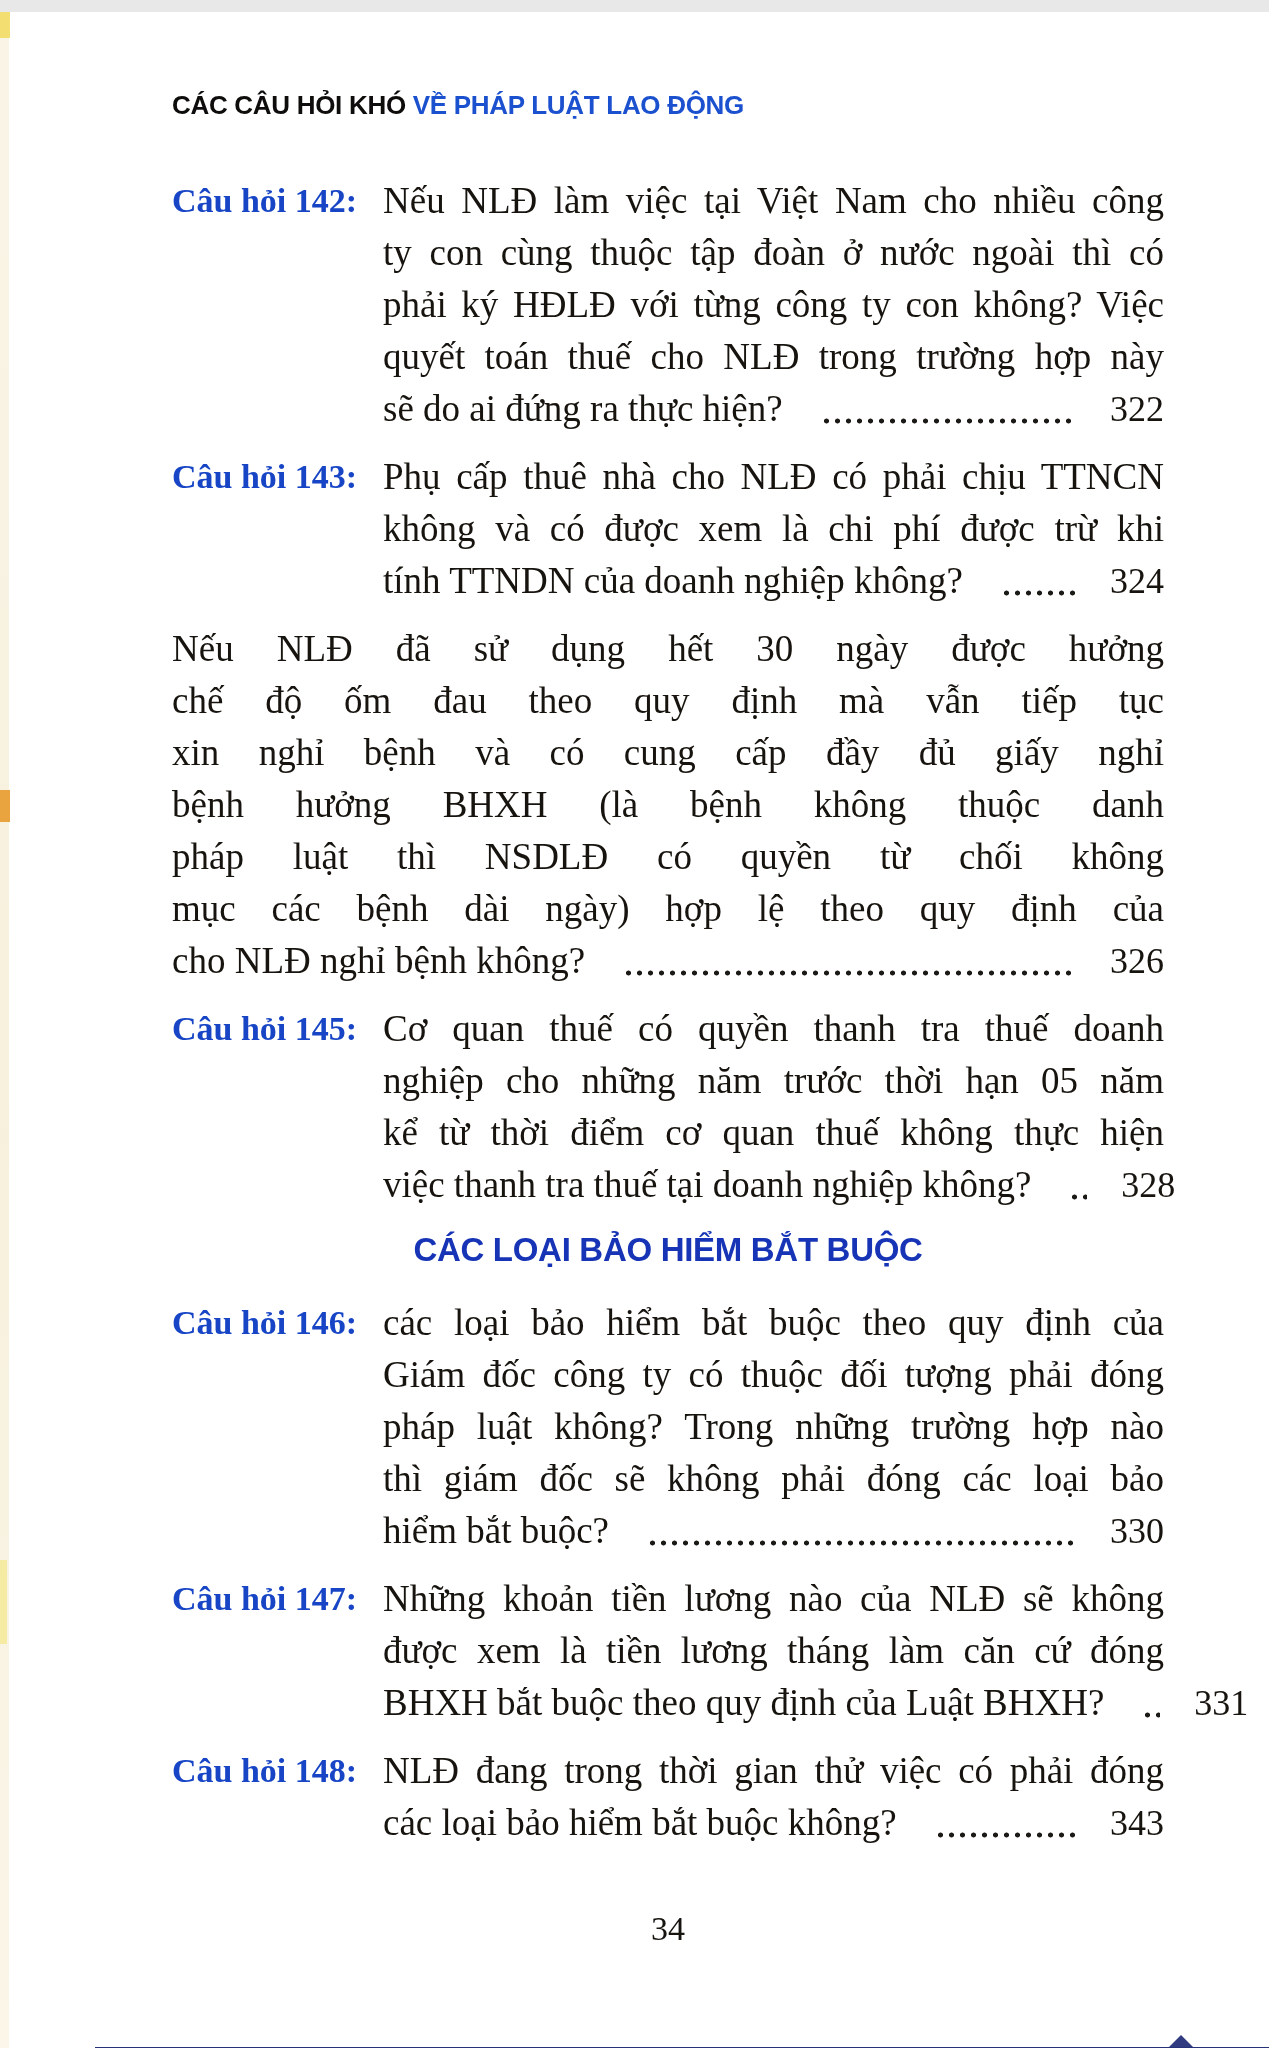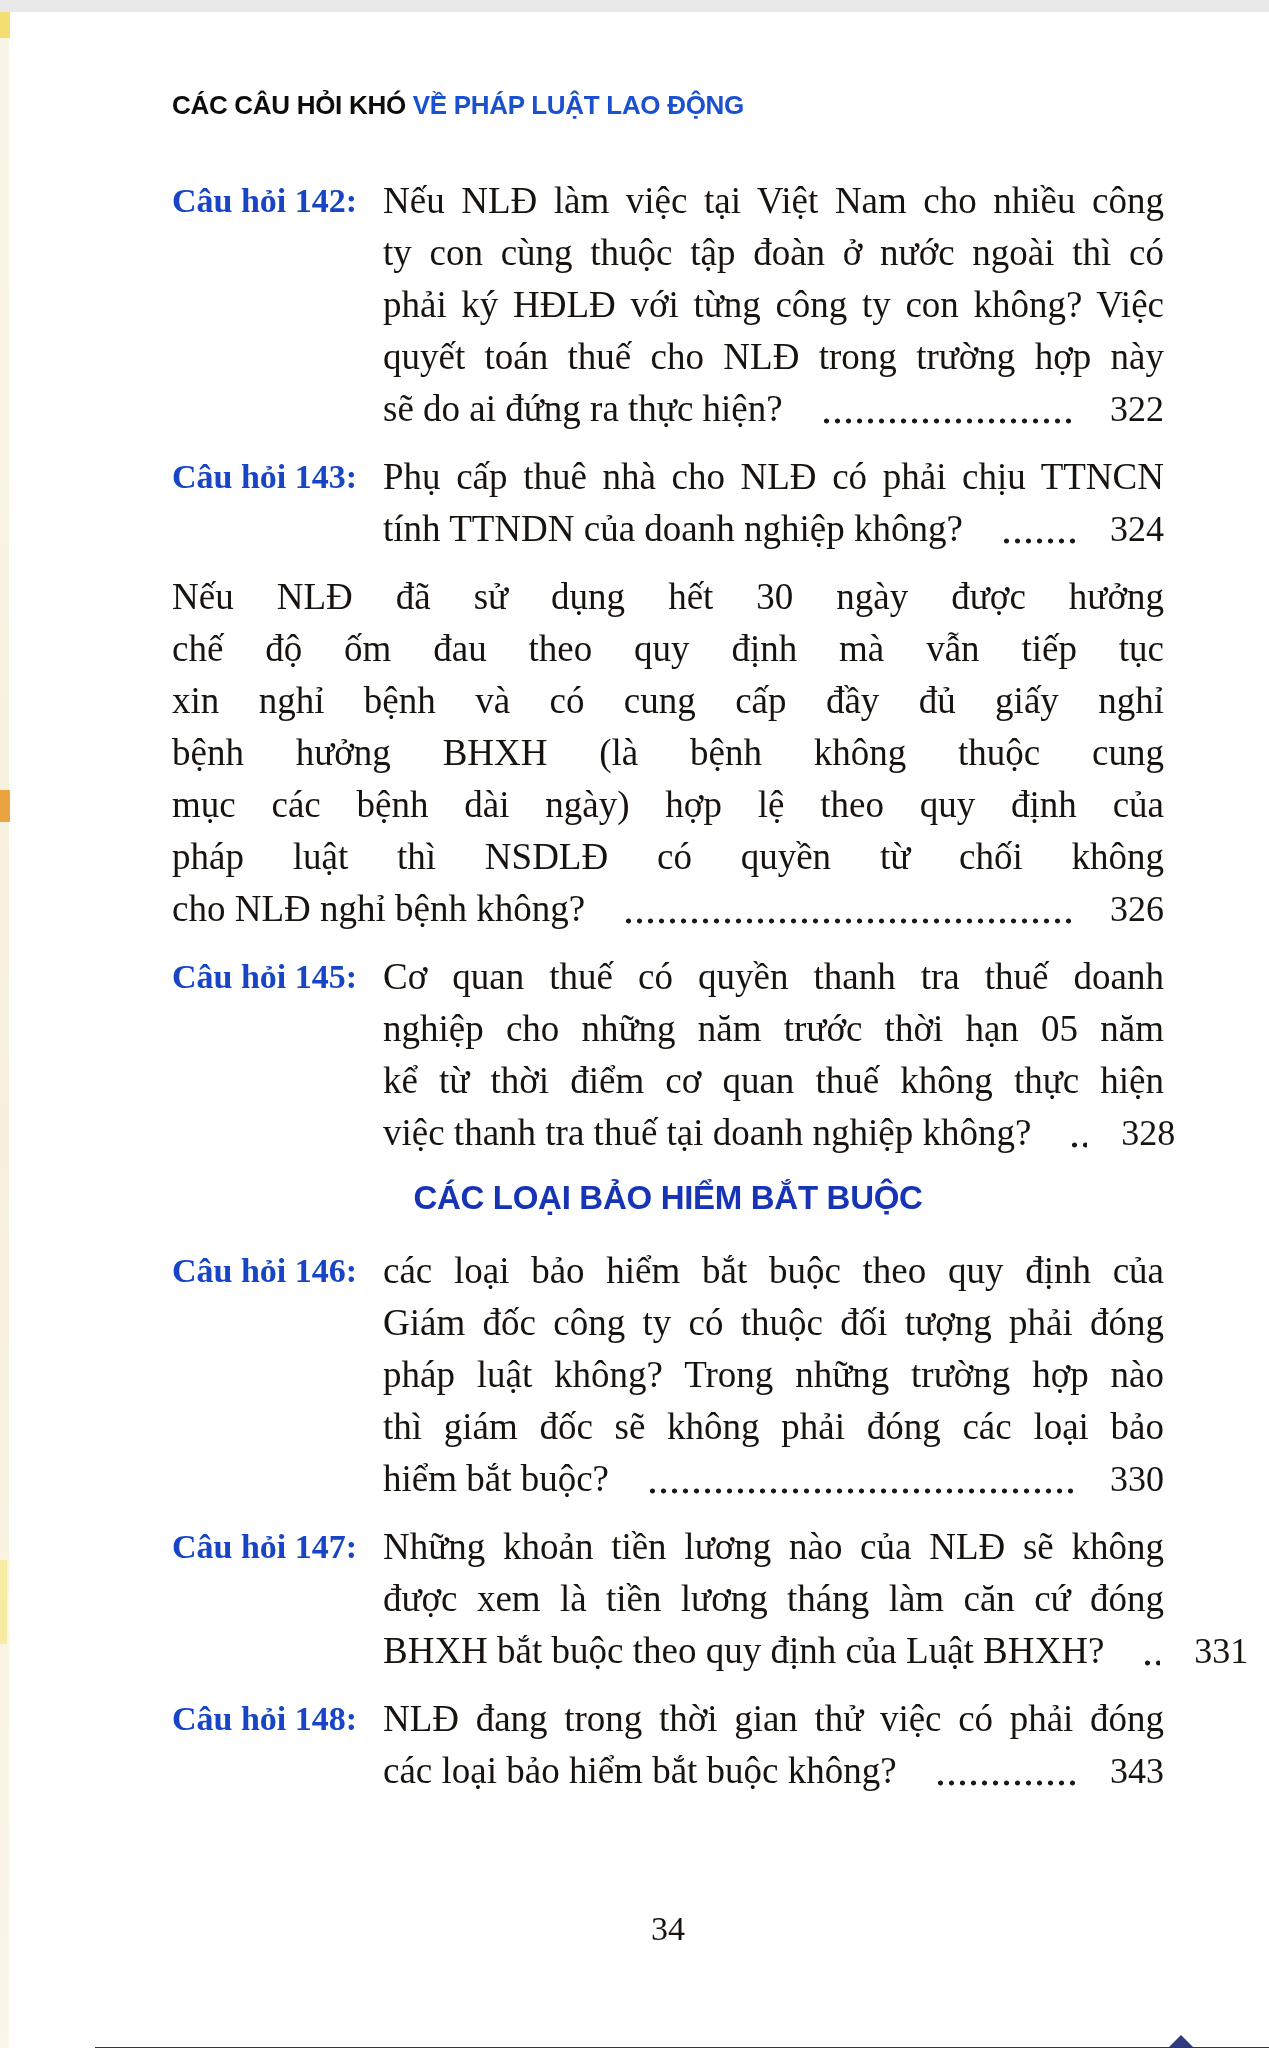--- a/index.html
+++ b/index.html
@@ -82,35 +82,36 @@
               <span class="lastext">sẽ do ai đứng ra thực hiện?</span>
               <span class="leader"></span>
               <span class="pageno">322</span>
             </div>
           </div>
         </div>
         <div class="entry">
           <div class="label">Câu hỏi 143:</div>
           <div class="body">
             <div class="line just">Phụ cấp thuê nhà cho NLĐ có phải chịu TTNCN</div>
+            <div class="line just">không và có được xem là chi phí được trừ khi</div>
             <div class="line last">
               <span class="lastext">tính TTNDN của doanh nghiệp không?</span>
               <span class="leader"></span>
               <span class="pageno">324</span>
             </div>
           </div>
         </div>
         <div class="entry">
           <div class="body">
             <div class="line just">Nếu NLĐ đã sử dụng hết 30 ngày được hưởng</div>
             <div class="line just">chế độ ốm đau theo quy định mà vẫn tiếp tục</div>
             <div class="line just">xin nghỉ bệnh và có cung cấp đầy đủ giấy nghỉ</div>
-            <div class="line just">bệnh hưởng BHXH (là bệnh không thuộc cung</div>
+            <div class="line just">bệnh hưởng BHXH (là bệnh không thuộc danh</div>
+            <div class="line just">pháp luật thì NSDLĐ có quyền từ chối không</div>
             <div class="line just">mục các bệnh dài ngày) hợp lệ theo quy định của</div>
-            <div class="line just">pháp luật thì NSDLĐ có quyền từ chối không</div>
             <div class="line last">
               <span class="lastext">cho NLĐ nghỉ bệnh không?</span>
               <span class="leader"></span>
               <span class="pageno">326</span>
             </div>
           </div>
         </div>
         <div class="entry">
           <div class="label">Câu hỏi 145:</div>
           <div class="body">

